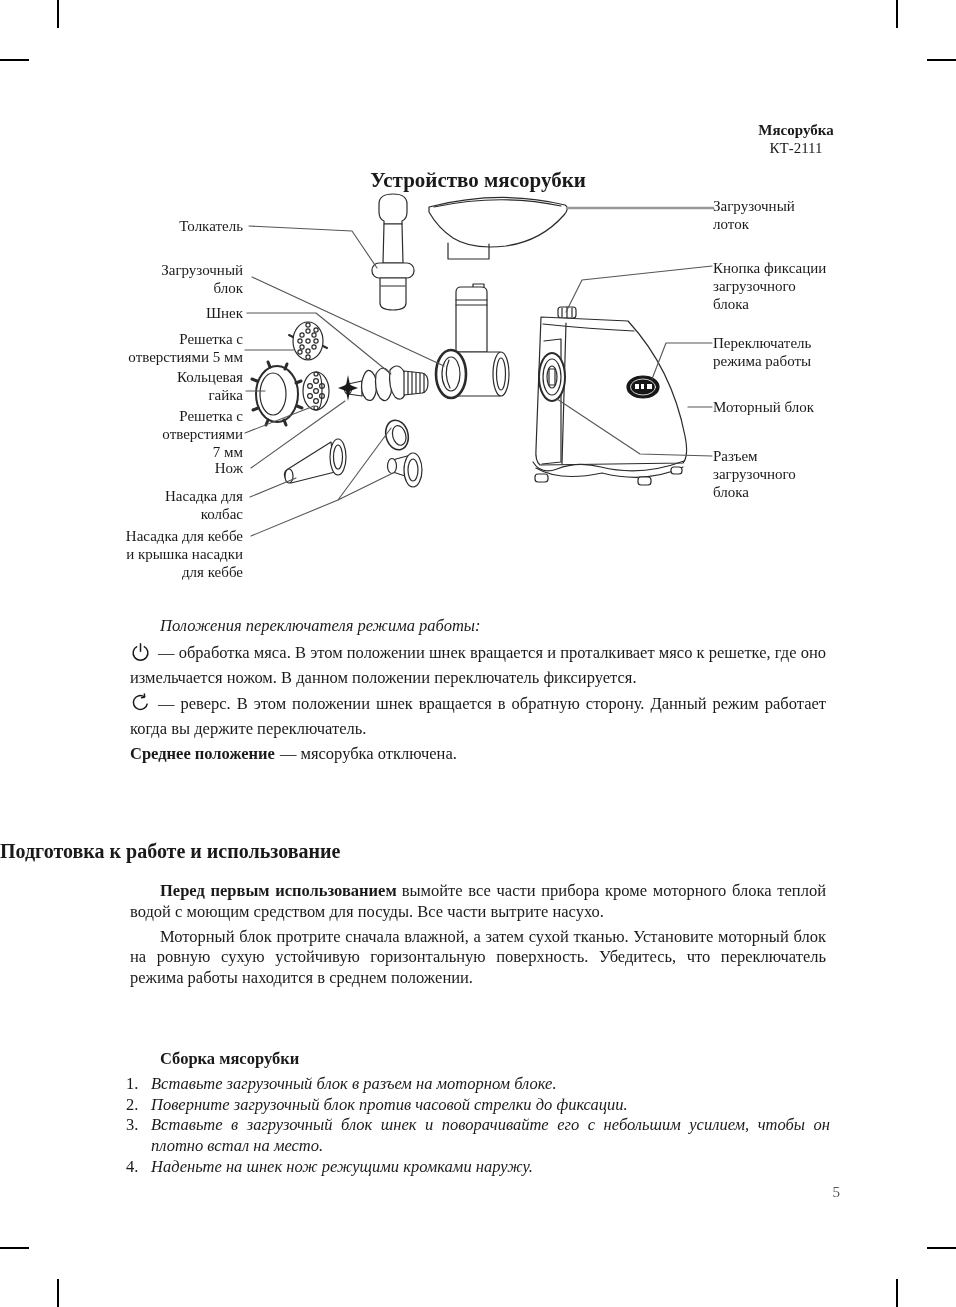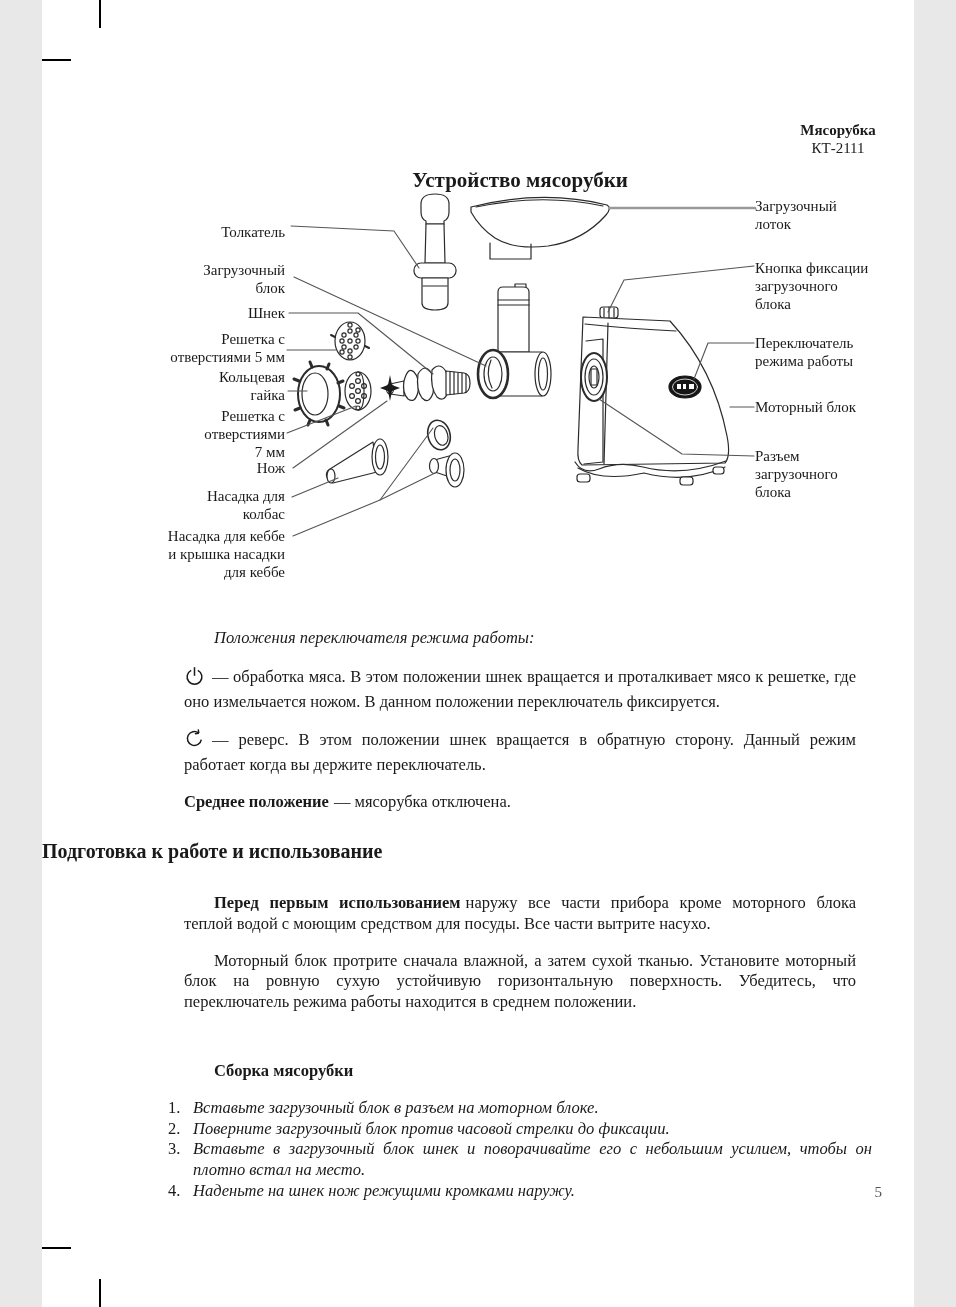--- a/index.html
+++ b/index.html
@@ -1,17 +1,17 @@
 <!DOCTYPE html>
 <html><head>
 <meta charset="utf-8">
 <style>
   html,body{margin:0;padding:0;background:#e8e8e8;}
   .page{
-    position:relative;width:872px;height:1307px;background:#ffffff;
+    position:relative;width:956px;height:1307px;background:#ffffff;
     font-family:"Liberation Serif","DejaVu Serif",serif;color:#1a1a1a;
     margin:0 auto;overflow:hidden;
   }
   
   .mark{position:absolute;background:#000;}
   .mk-v{width:2px;height:28px;}
   .mk-h{width:29px;height:2px;}
   
   .doc-header{position:absolute;left:738px;top:121px;width:116px;text-align:center;
     font-size:15px;line-height:18px;}
@@ -20,21 +20,21 @@
   .diagram-title{position:absolute;left:0;top:156px;width:956px;text-align:center;
     font-size:21px;font-weight:bold;line-height:25px;margin-top:12px;}
   
   .diagram-svg{position:absolute;left:0;top:185px;}
   .dlabel{position:absolute;font-size:15px;line-height:18px;white-space:pre-line;}
   .dlabel.left{left:0;width:243px;text-align:right;}
   .dlabel.right{left:713px;width:150px;text-align:left;}
   
   .textblock{position:absolute;left:126px;width:704px;font-size:16.5px;
     line-height:20.8px;text-align:justify;}
-  .textblock p{margin:16px;}
+  .textblock p{margin:4px;}
   .ital{font-style:italic;text-indent:30px;text-align:left;}
   .b-lead{font-weight:bold;margin-right:5px;}
   .indent{text-indent:30px;}
   .mode-icon{display:inline-block;vertical-align:-4px;margin-right:7px;}
   .section-heading{position:absolute;left:0;top:839px;width:956px;
     font-size:20px;font-weight:bold;line-height:24px;}
   .assembly-heading{font-weight:bold;text-indent:30px;text-align:left;}
   .olist{margin:0;}
   .oitem{display:flex;}
   .oitem .num{flex:0 0 25px;}
@@ -222,21 +222,21 @@
         <line x1="338" y1="500" x2="393" y2="473"></line>
         <line x1="567" y1="208" x2="713" y2="208" stroke="#999" stroke-width="2.5"></line>
         <polyline points="712,266 582,280 566,312"></polyline>
         <polyline points="712,343 666,343 652,379"></polyline>
         <line x1="688" y1="407" x2="712" y2="407"></line>
         <polyline points="557,399 640,454 712,456"></polyline>
       </g>
     </g>
   </svg>
 
-  <div class="dlabel left" style="top:223px">Толкатель</div>
+  <div class="dlabel left" style="top:217px">Толкатель</div>
   <div class="dlabel left" style="top:261px">Загрузочный
 блок</div>
   <div class="dlabel left" style="top:304px">Шнек</div>
   <div class="dlabel left" style="top:330px">Решетка с
 отверстиями 5 мм</div>
   <div class="dlabel left" style="top:368px">Кольцевая
 гайка</div>
   <div class="dlabel left" style="top:407px">Решетка с
 отверстиями
 7 мм</div>
@@ -268,21 +268,21 @@
     <p><span class="mode-icon"><svg width="21" height="21" viewBox="0 0 21 21">
             <path d="M14.6,4.9 A7,7 0 1 0 17.3,11.6" fill="none" stroke="#1a1a1a" stroke-width="1.5"></path>
             <path d="M14.9,5.2 L14.2,1.3 M14.9,5.2 L10.9,5.7" fill="none" stroke="#1a1a1a" stroke-width="1.4"></path>
           </svg></span><span>— реверс. В этом положении шнек вращается в обратную сторону. Данный режим работает когда вы держите переключатель.</span></p>
     <p><span class="b-lead">Среднее положение</span><span>— мясорубка отключена.</span></p>
   </div>
 
   <div class="section-heading">Подготовка к работе и использование</div>
 
   <div class="textblock" style="top:877px">
-    <p class="indent"><span class="b-lead">Перед первым использованием</span><span>наружу все части прибора кроме моторного блока теплой водой с моющим средством для посуды. Все части вытрите насухо.</span></p>
+    <p class="indent"><span class="b-lead">Перед первым использованием</span><span>вымойте все части прибора кроме моторного блока теплой водой с моющим средством для посуды. Все части вытрите насухо.</span></p>
     <p class="indent">Моторный блок протрите сначала влажной, а затем сухой тканью. Установите моторный блок на ровную сухую устойчивую горизонтальную поверхность. Убедитесь, что переключатель режима работы находится в среднем положении.</p>
   </div>
 
   <div class="textblock" style="top:1045px">
     <p class="assembly-heading">Сборка мясорубки</p>
     <div class="olist">
       <div class="oitem">
           <span class="num">1.</span>
           <span class="itxt">Вставьте загрузочный блок в разъем на моторном блоке.</span>
         </div>

